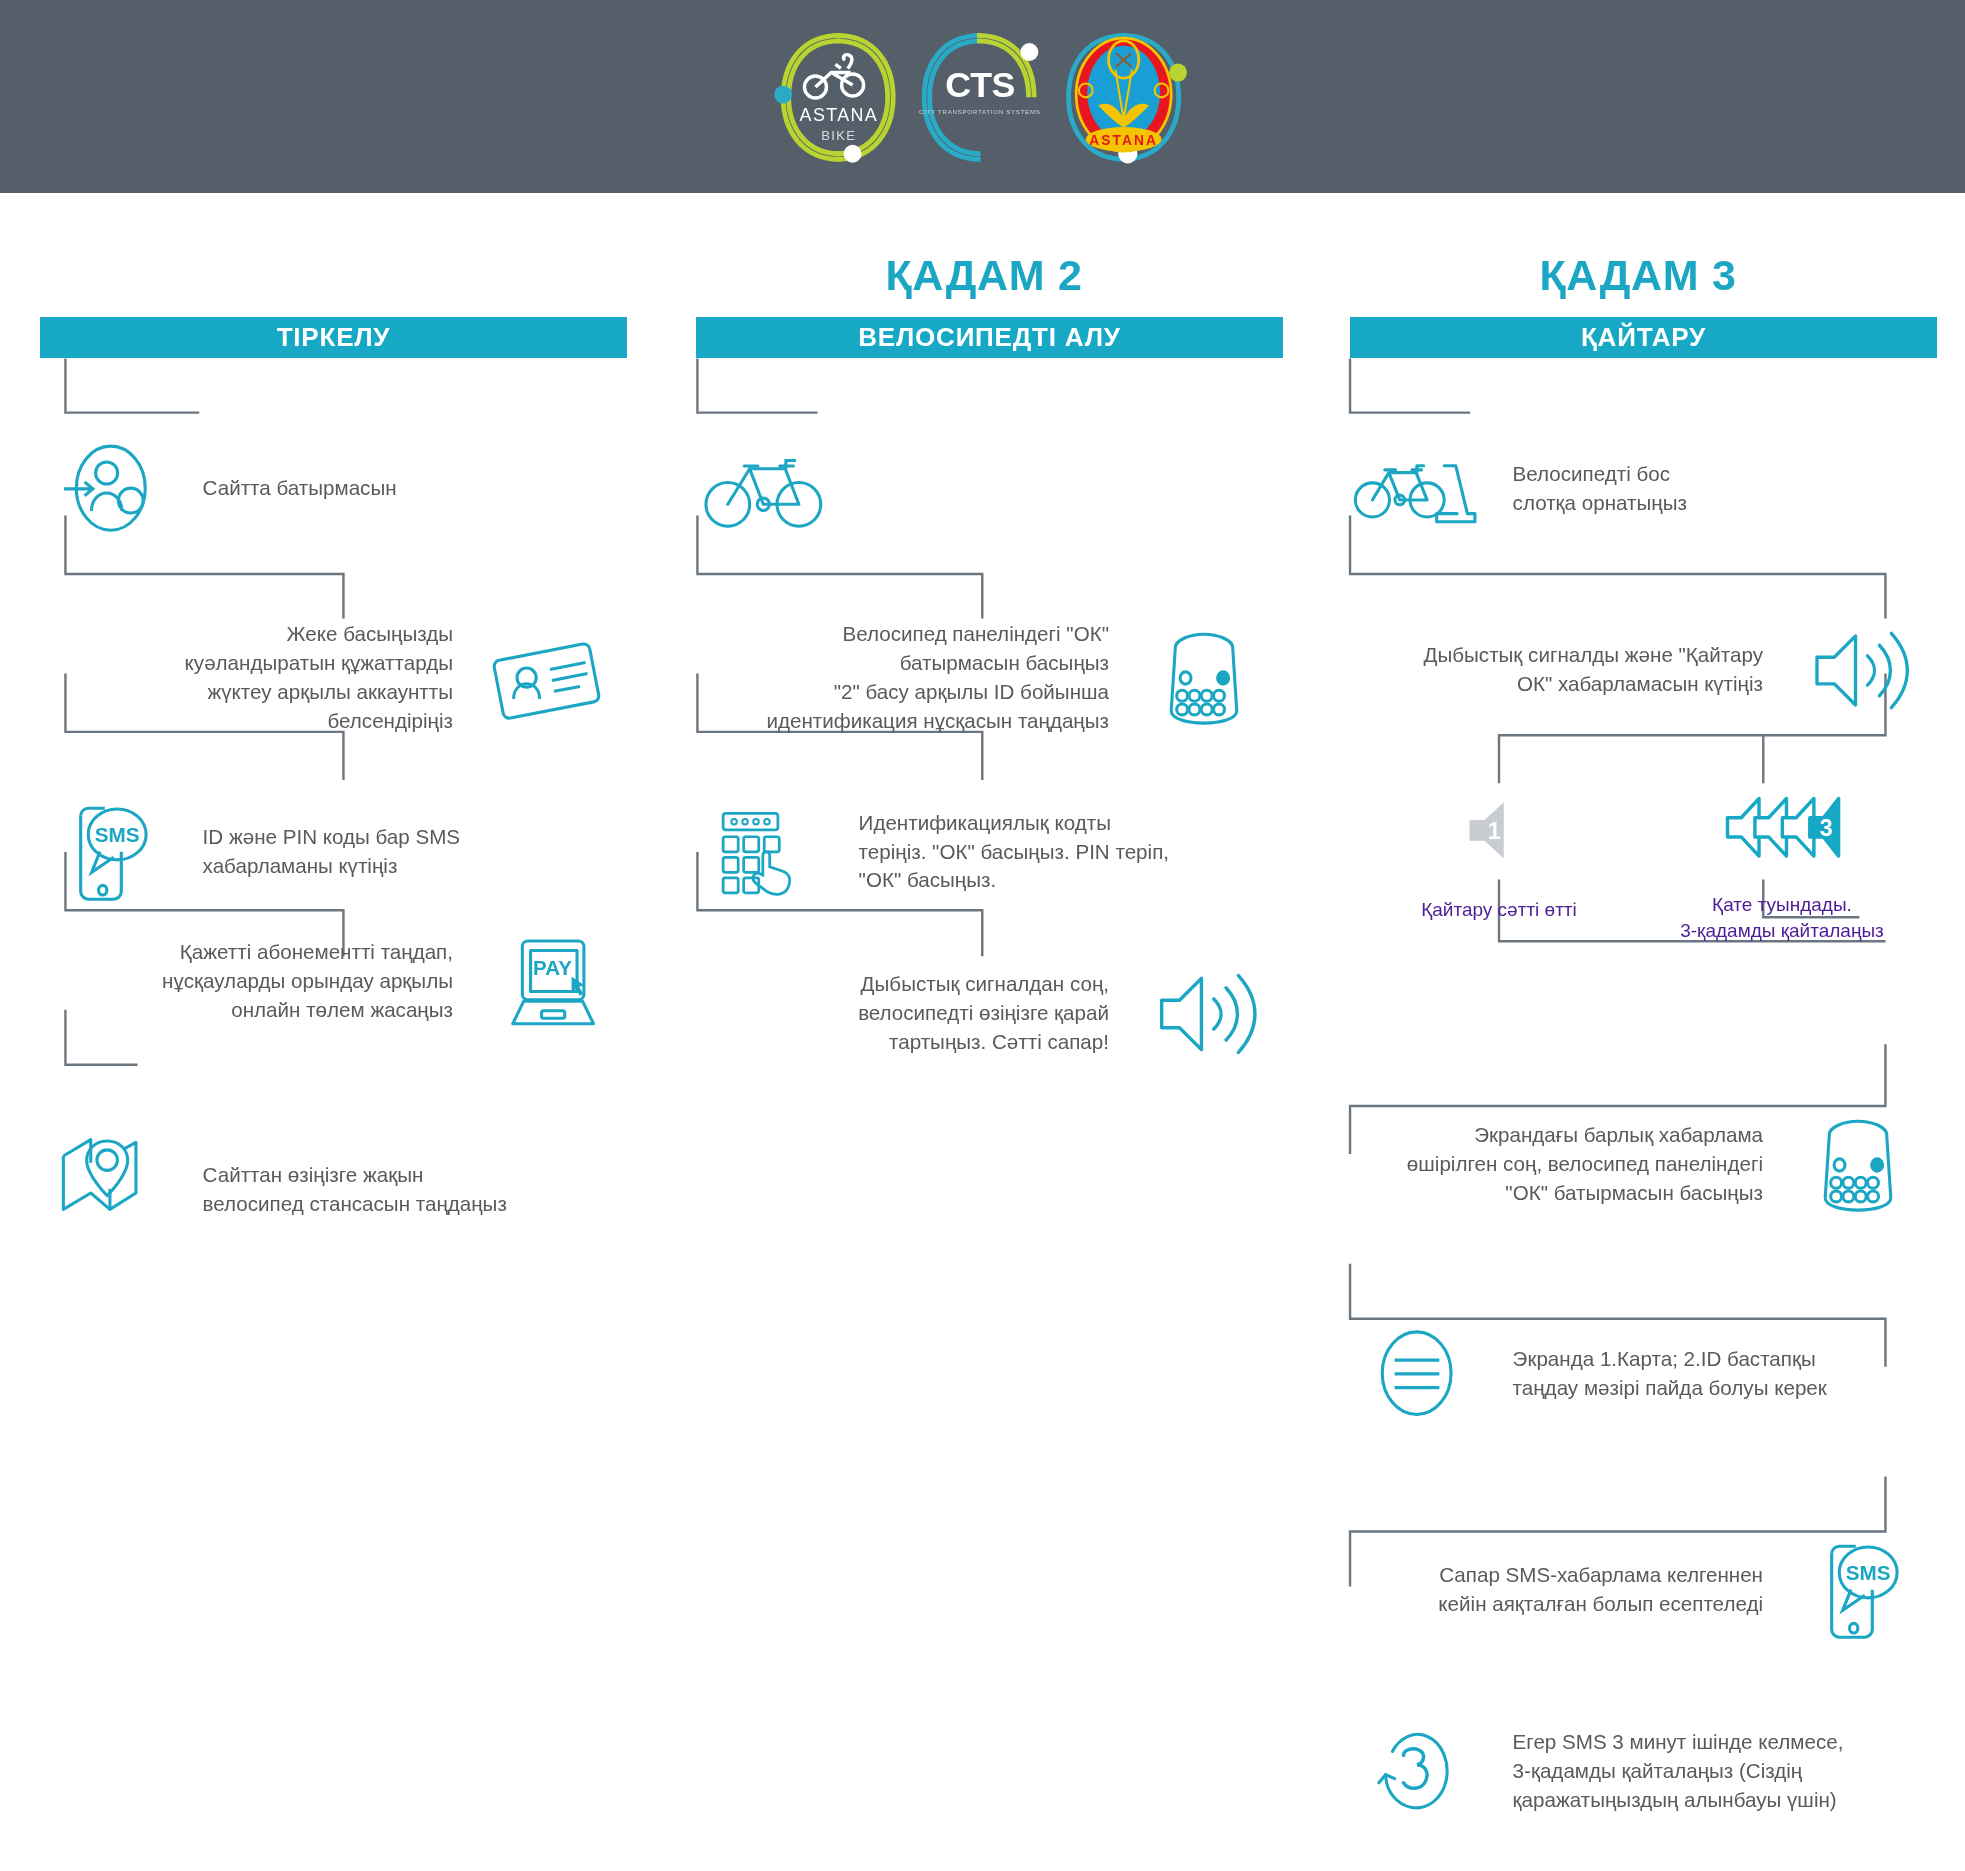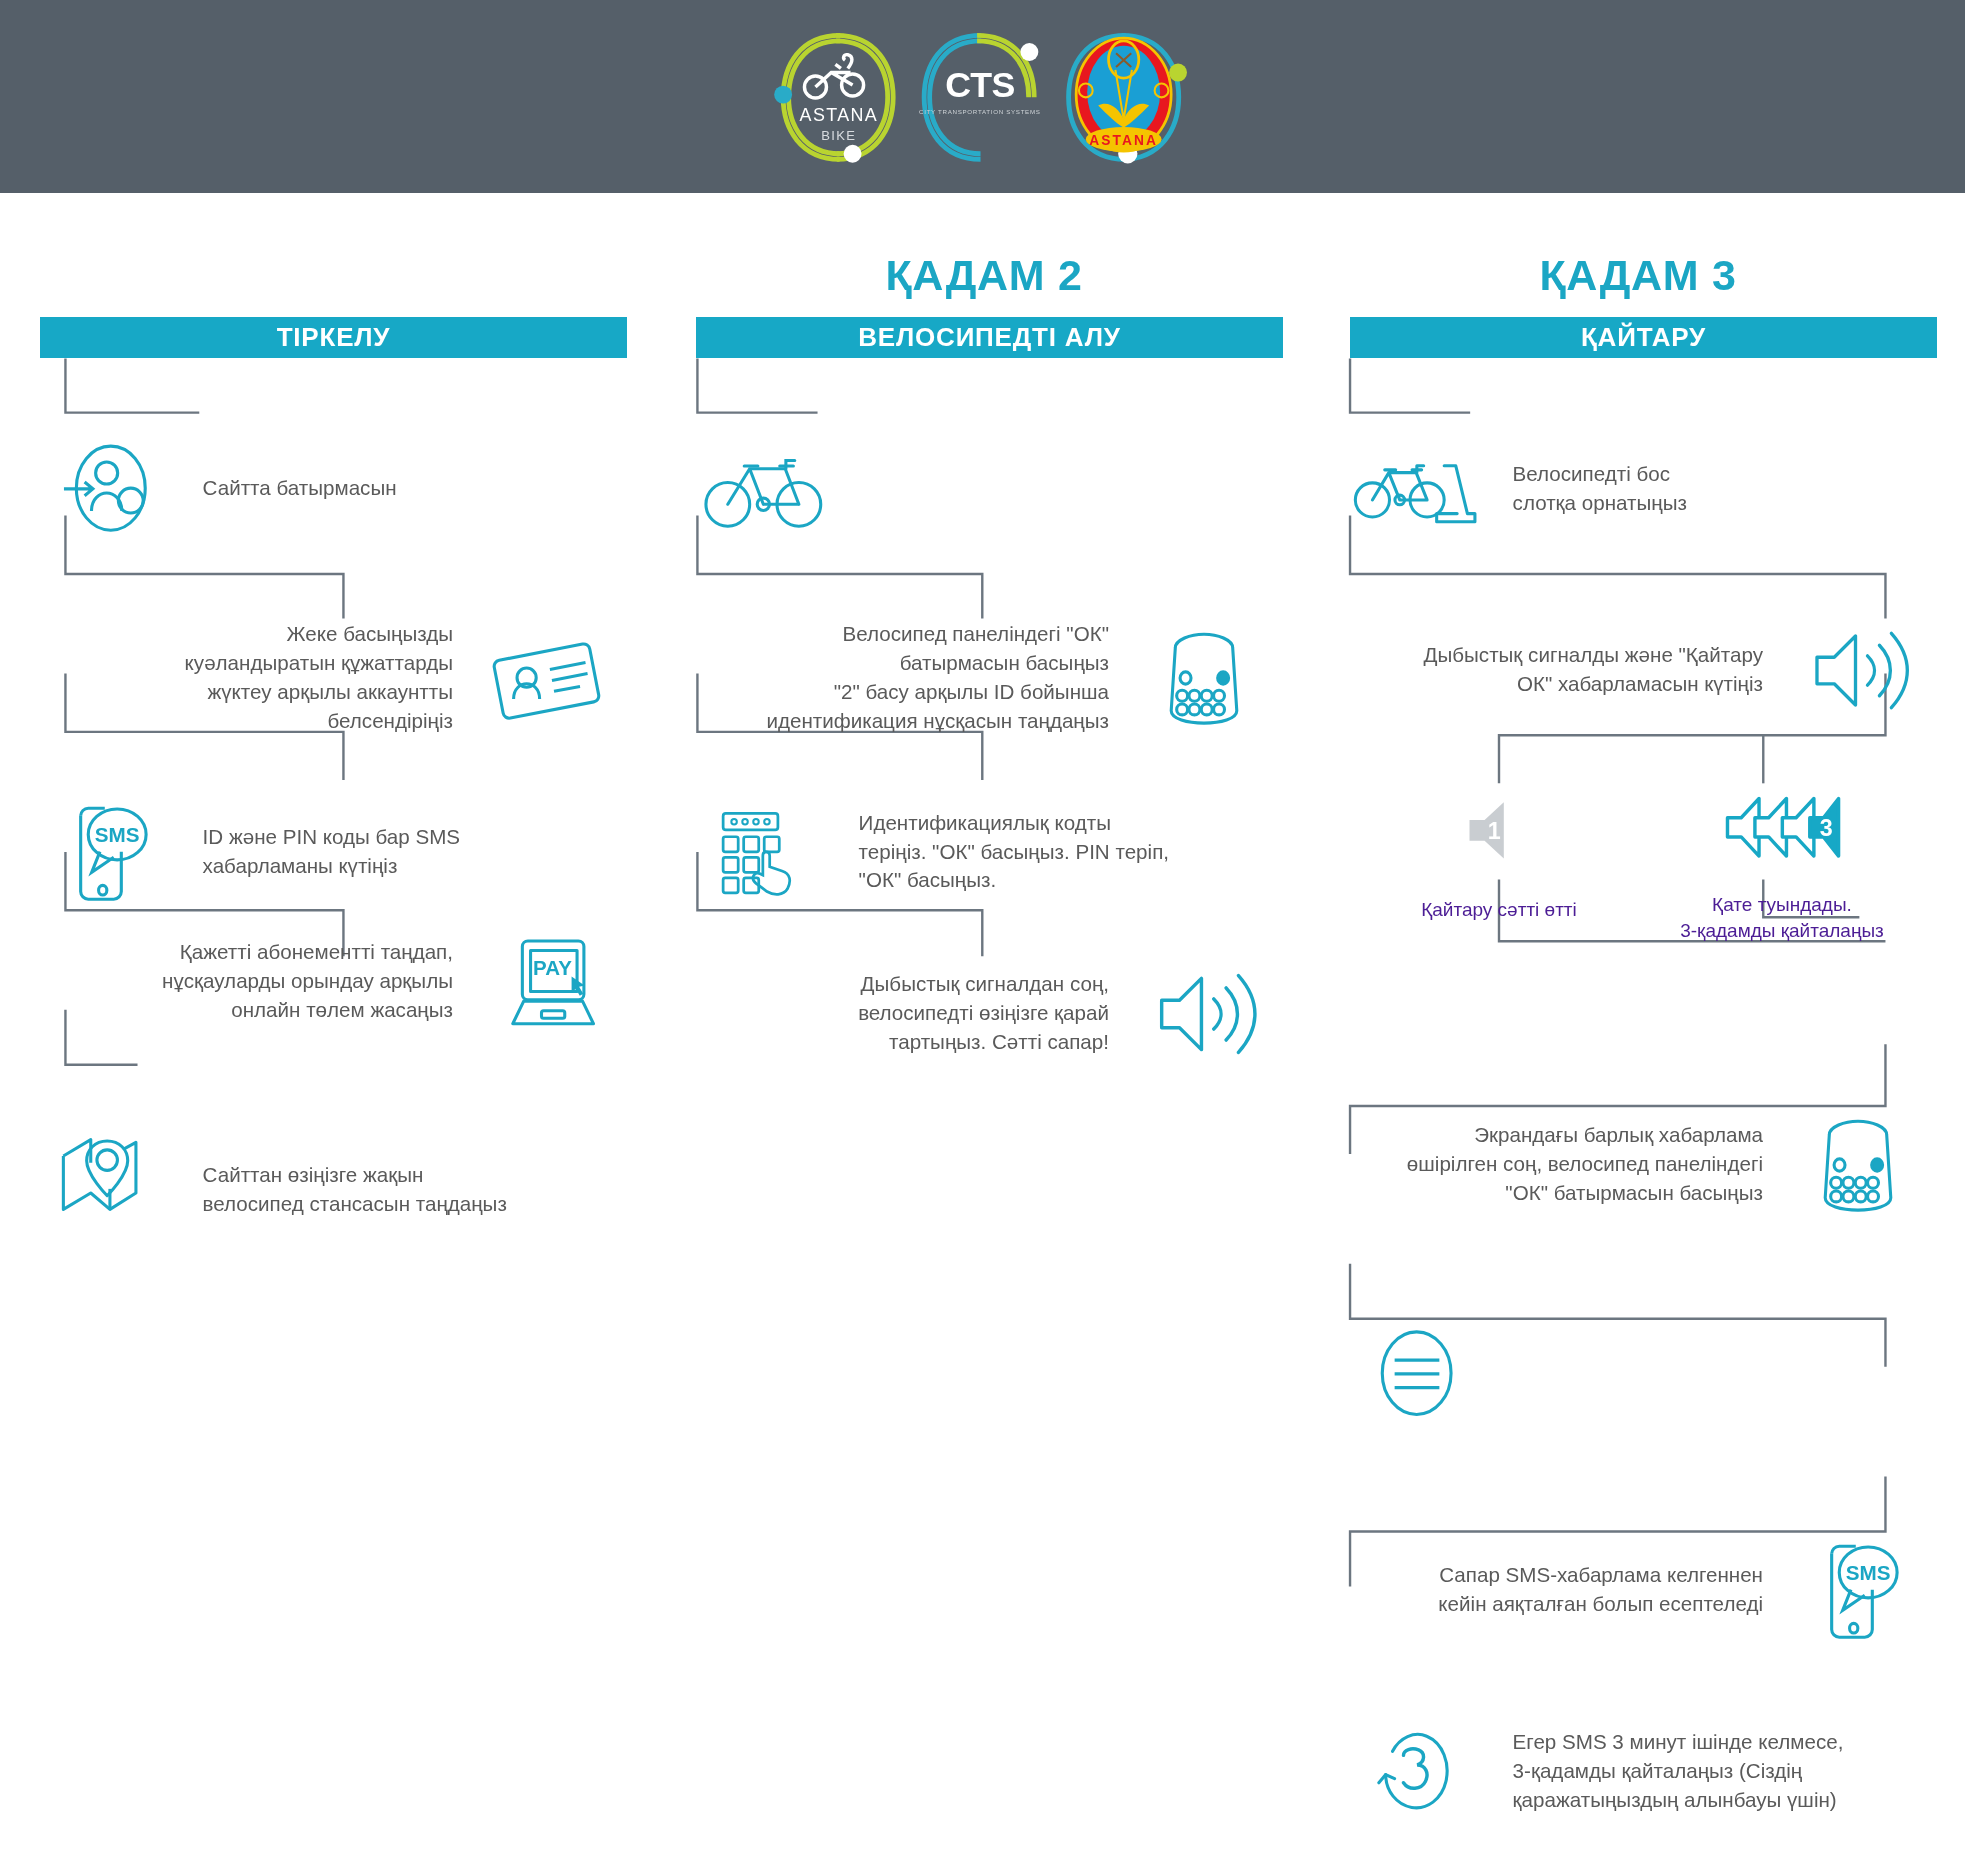--- a/index.html
+++ b/index.html
@@ -375,20 +375,21 @@
     <div class="txt">Экрандағы барлық хабарлама<br>өшірілген соң, велосипед панеліндегі<br>"ОК" батырмасын басыңыз</div>
   </div>
 
   <div class="row icon-left" style="top:1129px; height:103px;">
     <div class="iconbox">
       <svg width="86" height="93" viewBox="0 0 125 135" stroke="#1ba6c4" stroke-width="4.5" fill="none">
         <ellipse cx="62" cy="67" rx="50" ry="60"></ellipse>
         <path d="M30 48 L95 48 M30 68 L95 68 M30 88 L95 88"></path>
       </svg>
     </div>
+    <div class="txt">Экранда 1.Карта; 2.ID бастапқы<br>таңдау мәзірі пайда болуы керек</div>
   </div>
 
   <div class="row icon-right" style="top:1342px; height:110px;">
     <div class="iconbox">
       <svg width="93" height="100" viewBox="0 0 135 145" stroke="#1ba6c4" stroke-width="4.5" fill="none">
         <path d="M30 20 L30 130 C30 136 35 141 41 141 L78 141 C84 141 89 136 89 130 L89 72"></path>
         <path d="M30 20 C30 14 35 9 41 9 L65 9"></path>
         <ellipse cx="62" cy="128" rx="6" ry="7"></ellipse>
         <ellipse cx="83" cy="47" rx="42" ry="37"></ellipse>
         <path d="M58 72 L46 102 L78 80"></path>

